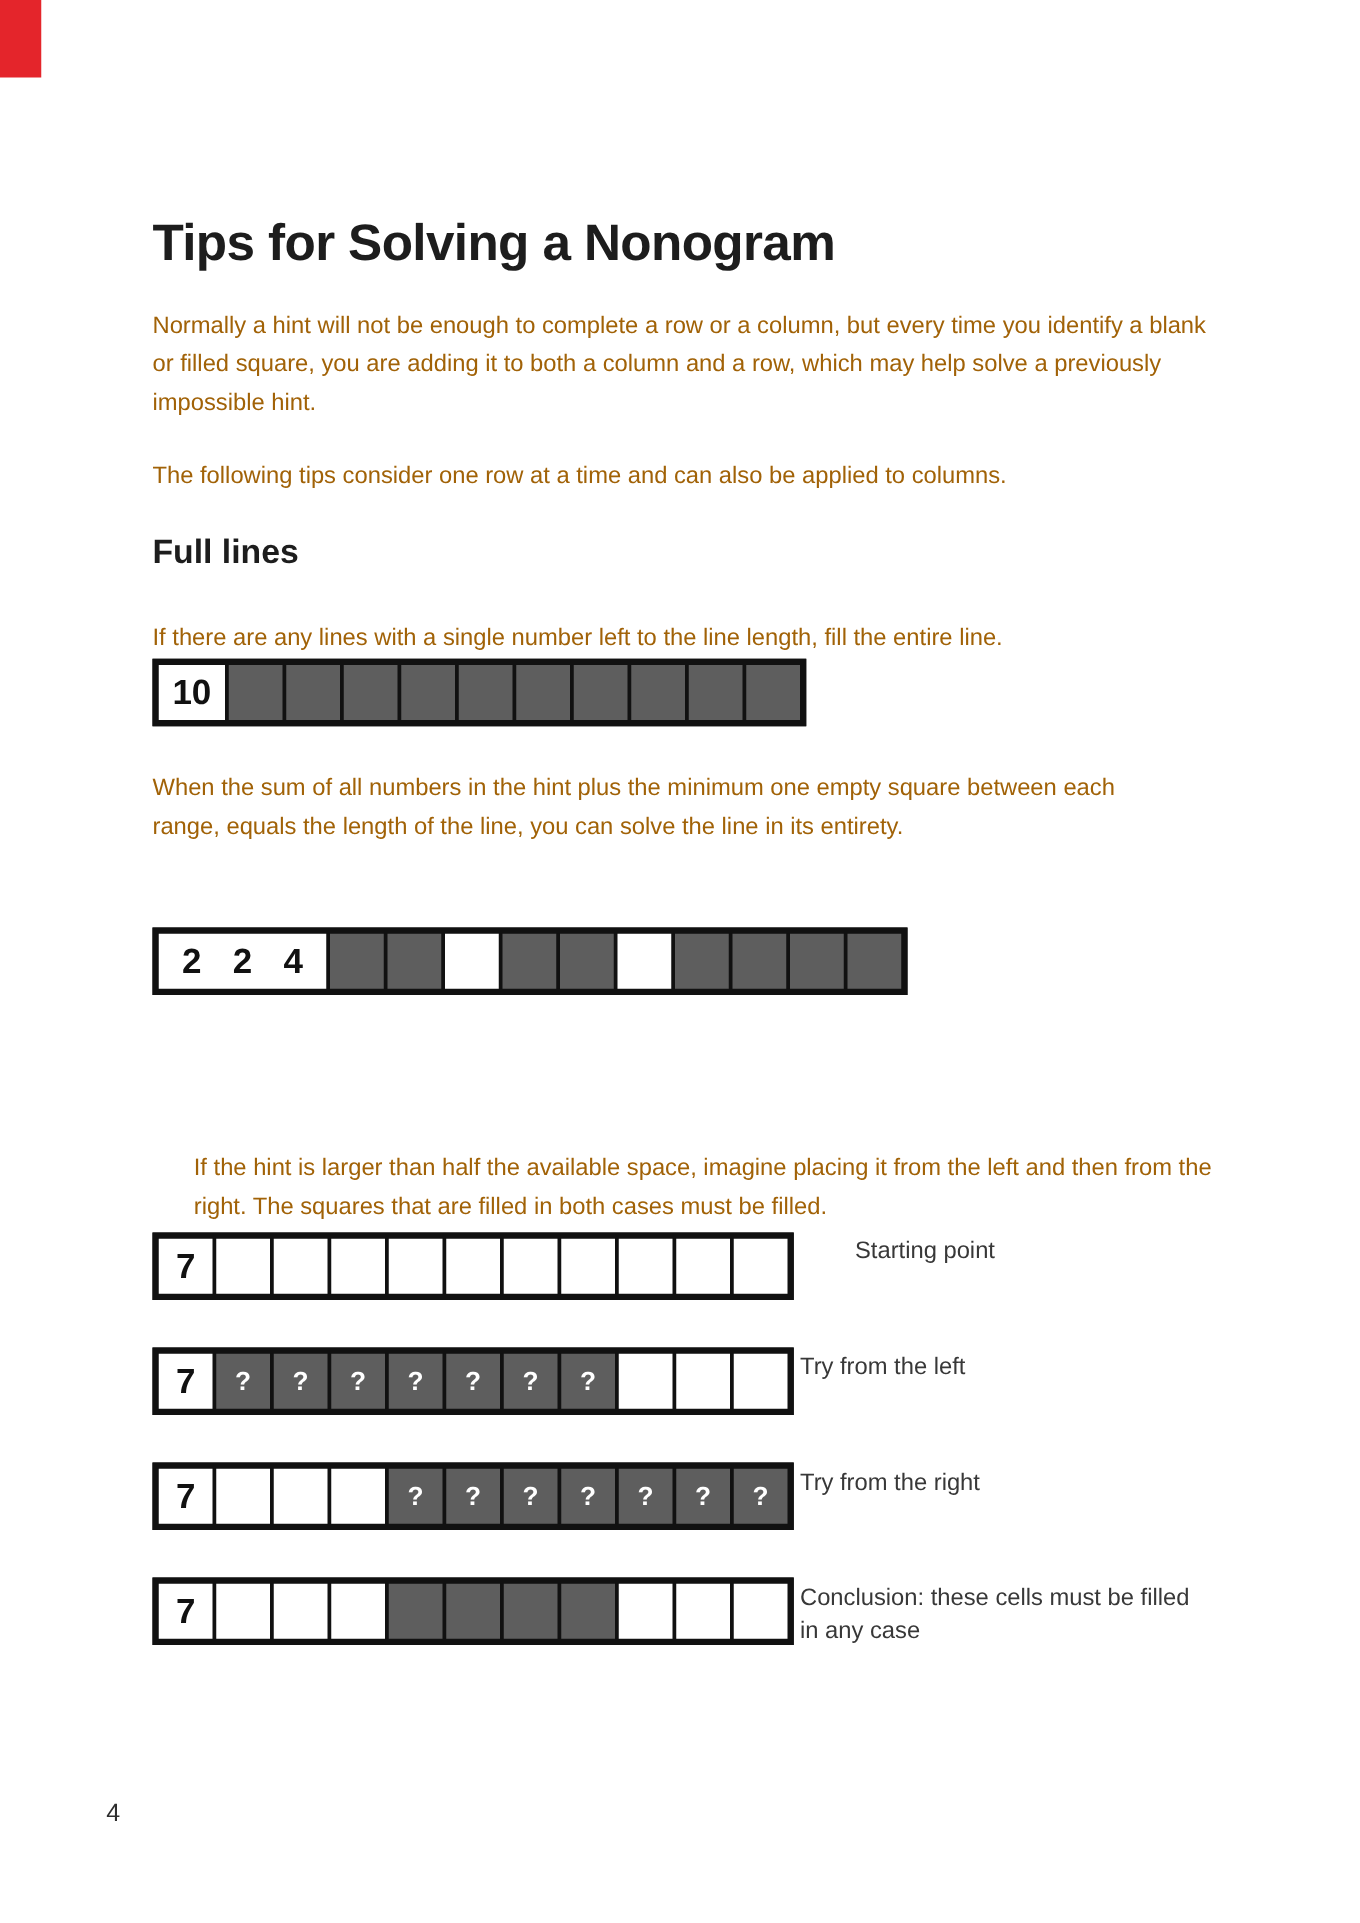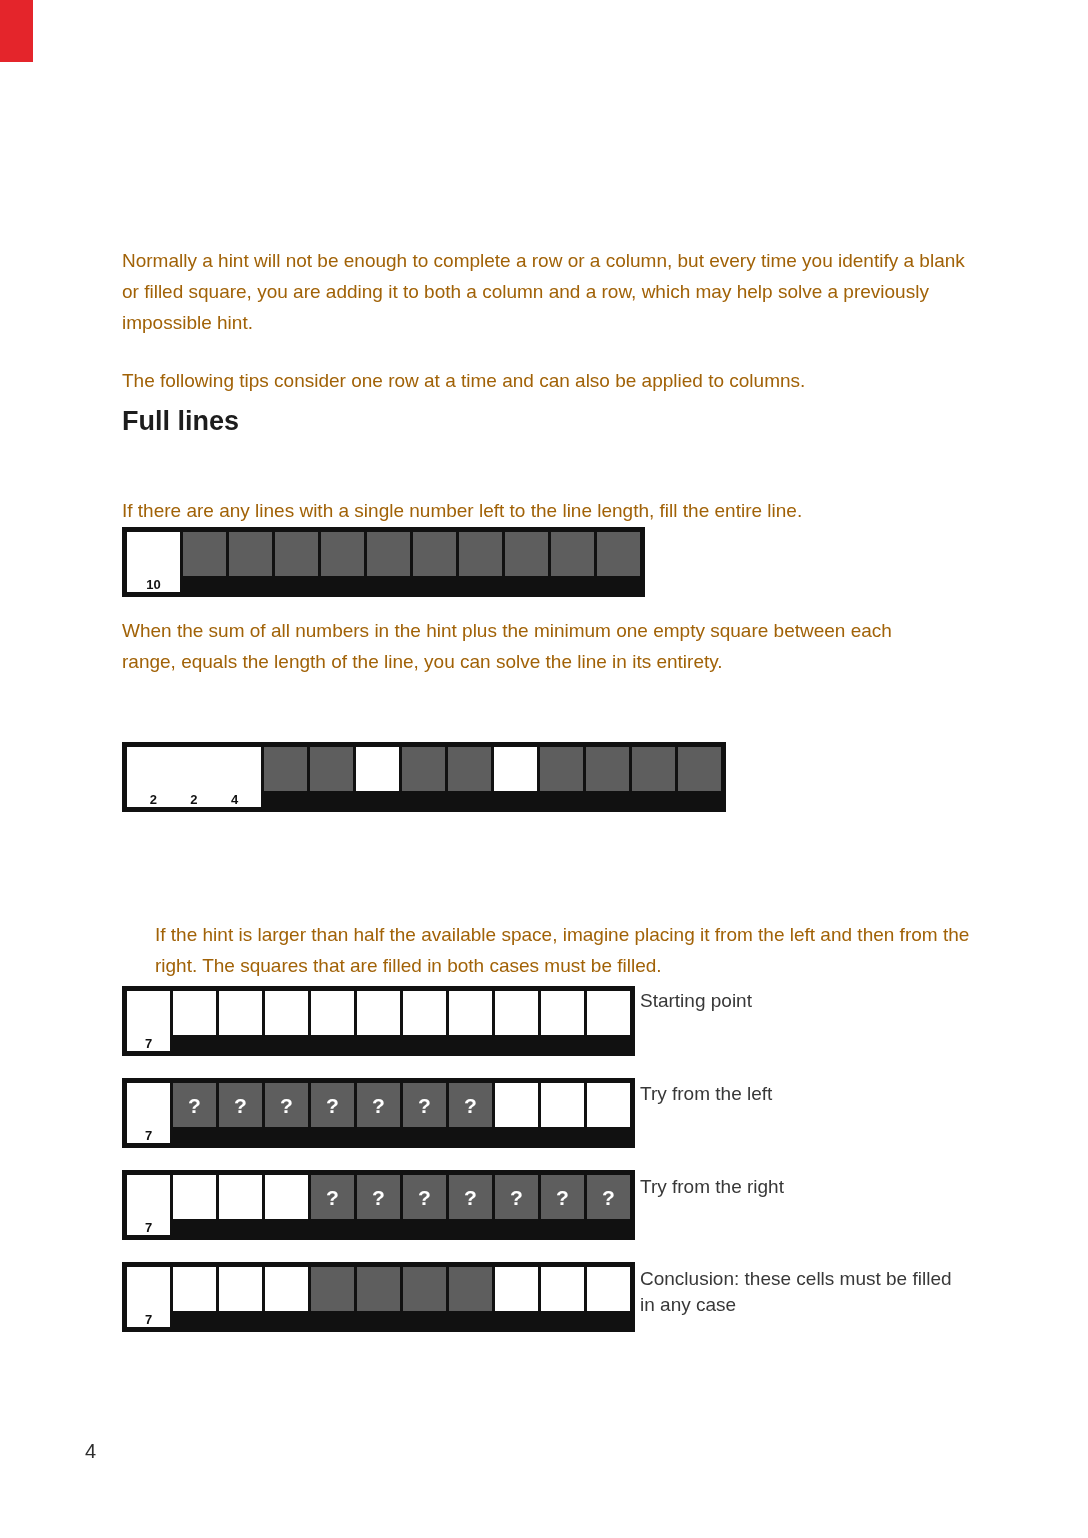--- a/index.html
+++ b/index.html
@@ -44,45 +44,46 @@
   .cell{
     width:43px;height:44px;background:#ffffff;
     display:flex;align-items:center;justify-content:center;
     box-sizing:border-box;
   }
   .cell.filled{background:#5e5e5e;}
   .cell .q{
     color:#ffffff;font-size:21px;font-weight:700;line-height:1;
   }
   .hint{
-    height:60px;background:#ffffff;
-    display:flex;align-items:flex-end;justify-content:space-around;
-    font-weight:700;font-size:13px;color:#111111;
+    height:44px;background:#ffffff;
+    display:flex;align-items:center;justify-content:space-around;
+    font-weight:700;font-size:28px;color:#111111;
   }
   .hint-1{width:43px;}
   .hint-2{width:53px;}
   .hint-multi{width:122px;padding:0 6px;}
   .diagram-label{
     position:absolute;left:640px;
     font-size:19px;line-height:26px;color:#383838;
   }
 </style>
 </head>
 <body>
 
 <div class="page">
 
   <div class="red-marker"></div>
 
+  <h1 class="title">Tips for Solving a Nonogram</h1>
 
   <p class="body-text" style="top:226px;width:850px;">Normally a hint will not be enough to complete a row or a column, but every time you identify a blank or filled square, you are adding it to both a column and a row, which may help solve a previously impossible hint.</p>
 
   <p class="body-text" style="top:346px;width:900px;">The following tips consider one row at a time and can also be applied to columns.</p>
 
-  <h2 class="h2" style="top:384px;">Full lines</h2>
+  <h2 class="h2" style="top:404px;">Full lines</h2>
 
   <p class="body-text" style="top:476px;width:900px;">If there are any lines with a single number left to the line length, fill the entire line.</p>
 
   <div class="nono" style="top:527px;">
       <div class="hint hint-2">
         <span>10</span>
       </div>
       <div class="cell filled"></div>
       <div class="cell filled"></div>
       <div class="cell filled"></div>
@@ -126,21 +127,21 @@
       <div class="cell"></div>
       <div class="cell"></div>
       <div class="cell"></div>
       <div class="cell"></div>
       <div class="cell"></div>
       <div class="cell"></div>
       <div class="cell"></div>
       <div class="cell"></div>
       <div class="cell"></div>
     </div>
-  <div class="diagram-label" style="top:988px;">Starting point</div>
+  <div class="diagram-label" style="top:988px;margin-left:44px;">Starting point</div>
 
   <div class="nono" style="top:1078px;">
       <div class="hint hint-1">
         <span>7</span>
       </div>
       <div class="cell filled">
         <span class="q">?</span>
       </div>
       <div class="cell filled">
         <span class="q">?</span>

